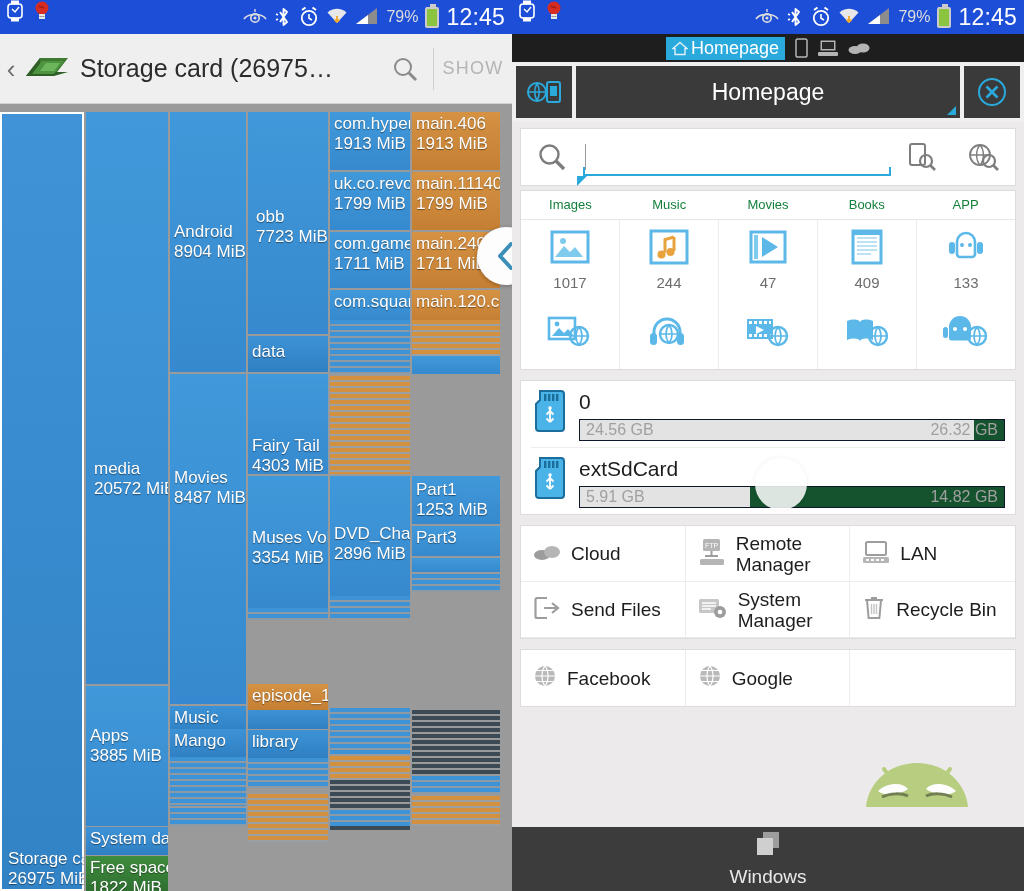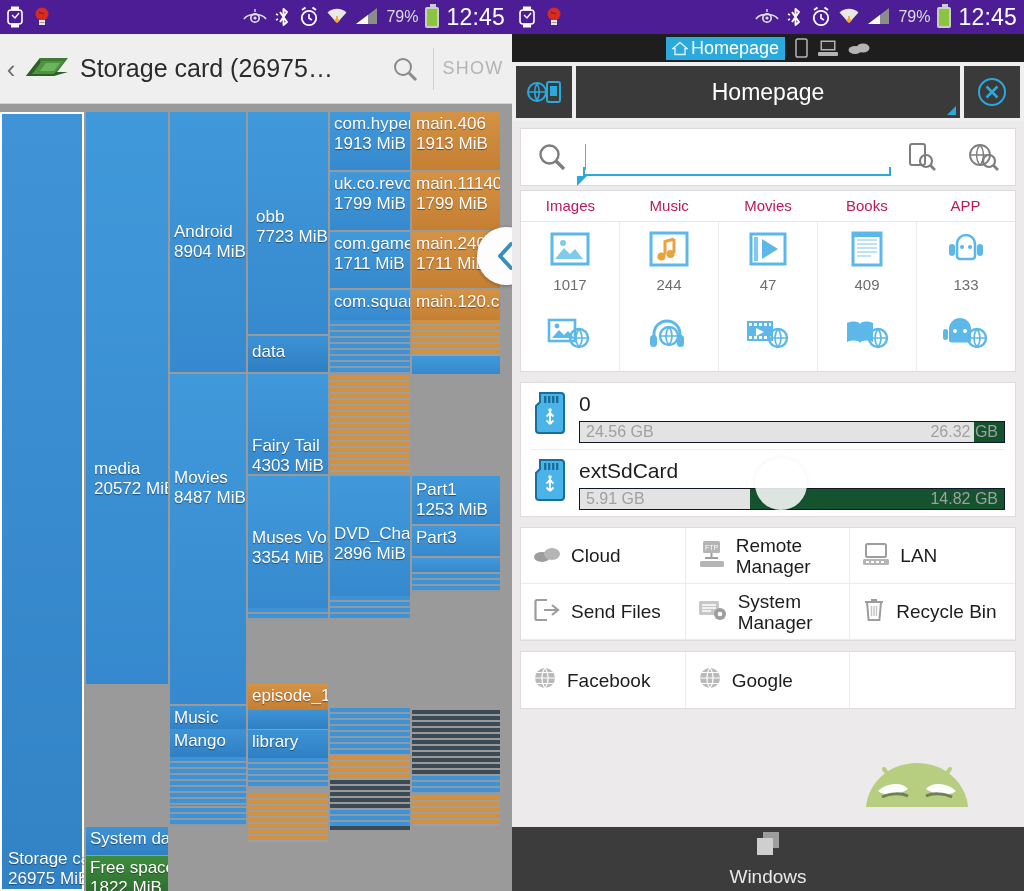--- a/index.html
+++ b/index.html
@@ -5,22 +5,22 @@
   * { margin:0; padding:0; box-sizing:border-box; }
   html,body { width:1024px; height:891px; background:#000; }
   body { font-family:"Liberation Sans", sans-serif; overflow:hidden; }
 
   .screen { position:absolute; top:0; width:512px; height:891px; overflow:hidden; }
   #left-panel  { left:0; background:#9a9a9a; }
   #right-panel { left:512px; background:#e9e9e9; }
 
   
   .statusbar {
-    position:relative; height:34px; background:#4c1d95; color:#fff;
-    display:flex; align-items:center; padding:0 6px; font-size:21px;
+    position:relative; height:34px; background:#1d4ed8; color:#fff;
+    display:flex; align-items:flex-start; padding:0 6px; font-size:21px;
   }
   .sb-left { display:flex; align-items:center; gap:9px; }
   .sb-right { position:absolute; right:7px; top:0; height:34px;
               display:flex; align-items:center; gap:7px; }
   .sb-ico { display:inline-flex; align-items:center; justify-content:center; }
   .sb-clock { font-size:23px; letter-spacing:.2px; color:#fff; font-weight:400; }
   .sb-pct { font-size:16px; color:#ddd; }
   .batt { width:14px; height:21px; background:#8bc53f; border:2px solid #ccc; border-radius:2px;
           position:relative; }
   .batt:before{content:"";position:absolute;top:-5px;left:3px;width:6px;height:3px;background:#ccc;}
@@ -91,21 +91,21 @@
   .search-caret { width:1px; height:26px; background:#9b9b9b; margin-left:2px; }
   .search-underline { position:absolute; left:0; right:0; bottom:3px; height:2px; background:#2aa9dd; }
   .search-underline:before,.search-underline:after{content:"";position:absolute;bottom:0;width:2px;height:9px;background:#2aa9dd;}
   .search-underline:before{left:0;} .search-underline:after{right:0;}
   .srch-btn { width:62px; display:flex; align-items:center; justify-content:center; }
   .srch-tri { position:absolute; left:56px; bottom:-1px; width:0;height:0;
               border-right:10px solid transparent; border-top:10px solid #2aa9dd; }
 
   .cats { background:#fff; border:1px solid #dcdcdc; margin:4px 8px 0 8px; }
   .cat-head { display:flex; border-bottom:1px solid #e6e6e6; }
-  .cat-head div { flex:1; text-align:center; font-size:15px; color:#be185d;
+  .cat-head div { flex:1; text-align:center; font-size:13px; color:#15803d;
                   padding:6px 0 7px; }
   .cat-row { display:flex; }
   .cat-row > div { flex:1; text-align:center; padding:8px 0 10px;
                    border-right:1px solid #ececec; }
   .cat-row > div:last-child { border-right:none; }
   .cat-cnt { font-size:15px; color:#6d6d6d; margin-top:4px; }
   .cat-row2 > div { padding:14px 0 16px; }
 
   .store-item { display:flex; align-items:flex-start; padding:8px 10px 6px 12px; gap:12px; }
   .store-sep { height:1px; background:#ededed; margin:0 10px; }
@@ -227,20 +227,23 @@
   <div class="treemap">
 
     <div class="cell blue sel bottom" style="left:0;top:8px;width:84px;height:779px;">
       <span class="lbl"><span>Storage card</span><br><span>26975 MiB</span></span>
     </div>
 
     <div class="cell blue2 bottom" style="left:86px;top:8px;width:82px;height:572px;">
       <span class="lbl" style="bottom:185px;"><span>media</span><br><span>20572 MiB</span></span>
     </div>
 
+    <div class="cell blue2" style="left:86px;top:582px;width:82px;height:140px;">
+      <span class="lbl" style="padding-top:40px;"><span>Apps</span><br><span>3885 MiB</span></span>
+    </div>
 
     <div class="cell blue3" style="left:86px;top:723px;width:82px;height:28px;">
       <span class="lbl"><span>System data</span></span>
     </div>
 
     <div class="cell green" style="left:86px;top:752px;width:82px;height:35px;">
       <span class="lbl"><span>Free space</span><br><span>1822 MiB</span></span>
     </div>
 
     <div class="cell blue2" style="left:170px;top:8px;width:76px;height:260px;">

